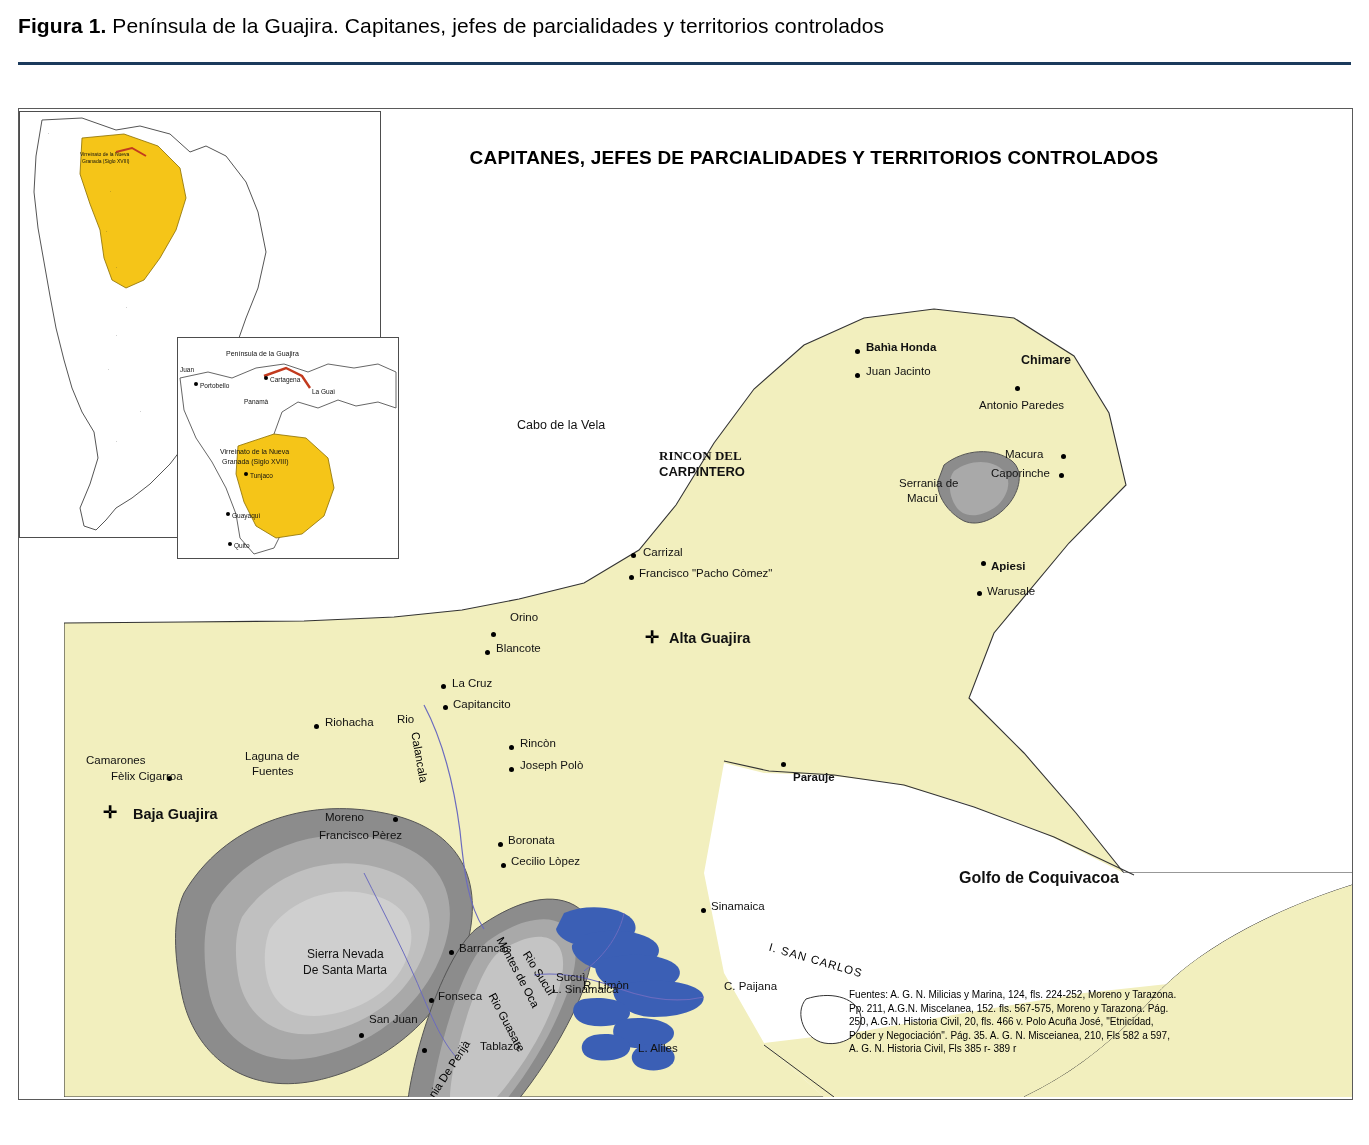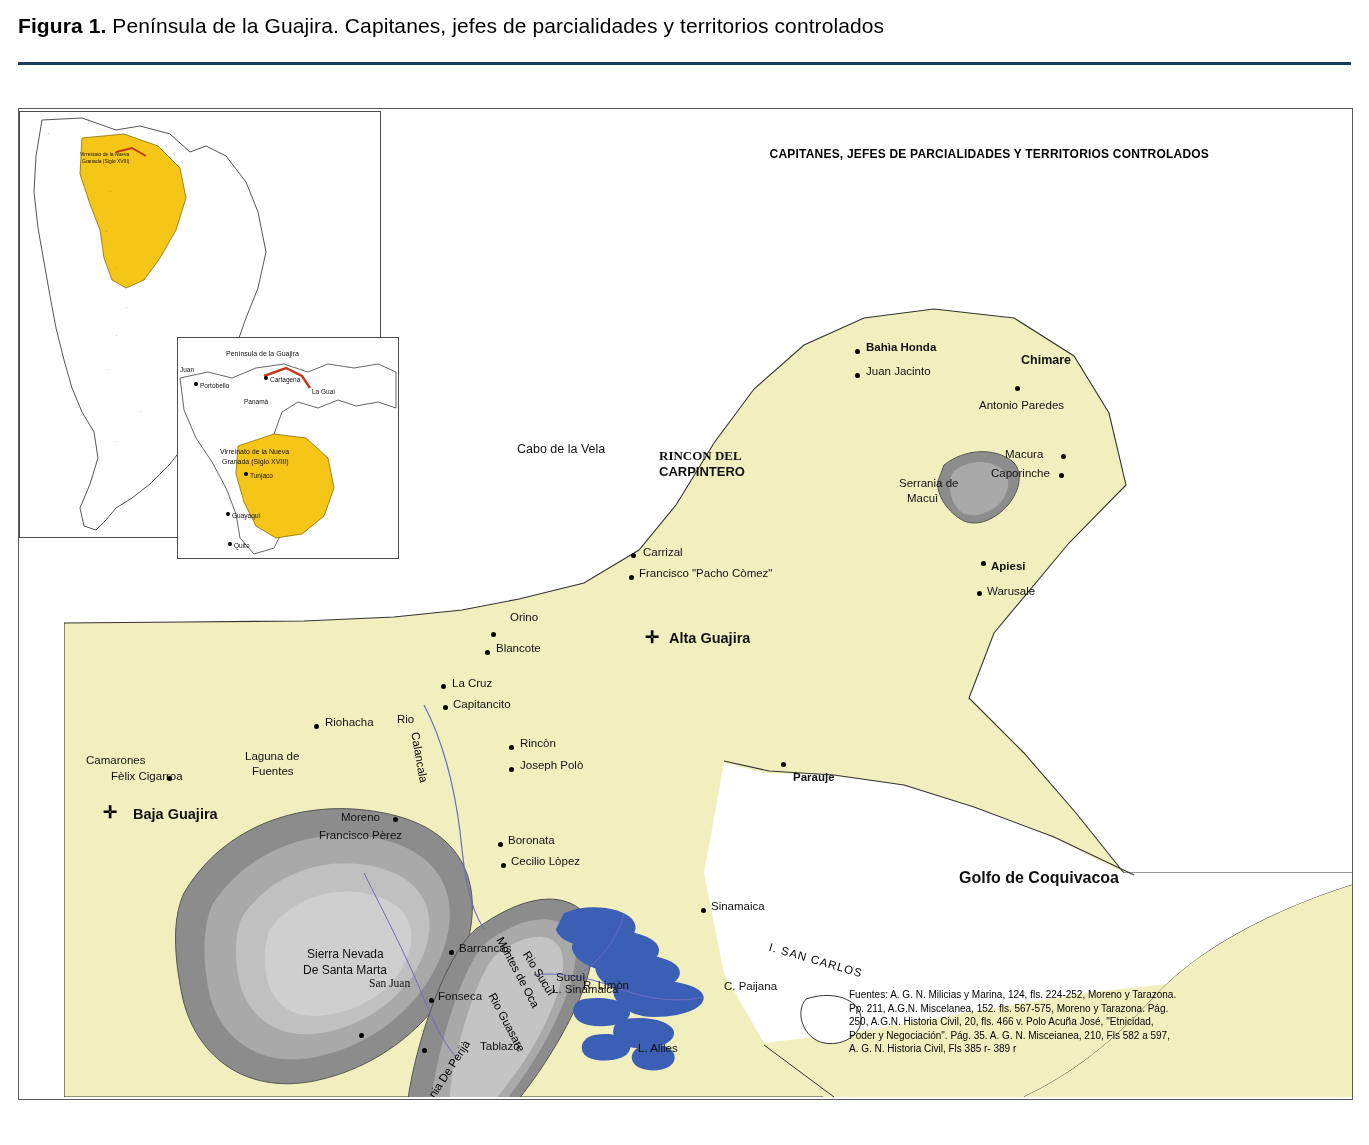--- a/index.html
+++ b/index.html
@@ -10,21 +10,21 @@
   .figure-frame{position:absolute;left:18px;top:108px;width:1333px;height:990px;border:1px solid #5a5a5a;background:#fff;}
 
   
   .map-area{position:absolute;left:0;top:0;width:1333px;height:988px;overflow:hidden;}
   .land{position:absolute;left:45px;top:4px;width:1288px;height:984px;}
 
   
   .inset-outer{position:absolute;left:0px;top:2px;width:362px;height:427px;border:1px solid #4d4d4d;background:#fff;box-sizing:border-box;z-index:12;}
   .inset-inner{position:absolute;left:158px;top:228px;width:222px;height:222px;border:1px solid #4d4d4d;background:#fff;box-sizing:border-box;z-index:13;}
 
-  .map-title{position:absolute;left:400px;top:38px;width:790px;text-align:right;font-size:12px;font-weight:bold;letter-spacing:.2px;z-index:8;}
+  .map-title{position:absolute;left:400px;top:38px;width:790px;text-align:center;font-size:19px;font-weight:bold;letter-spacing:.2px;z-index:8;}
 
   
   .lbl{position:absolute;font-size:11.5px;color:#111;white-space:nowrap;z-index:9;}
   .lbl.med{font-size:14.5px;font-weight:bold;}
   .lbl.bold{font-weight:bold;}
   .dot{position:absolute;width:5px;height:5px;background:#000;border-radius:50%;z-index:10;}
   .cross{position:absolute;z-index:10;font-size:17px;line-height:17px;font-weight:bold;}
   .sources{position:absolute;left:830px;top:879px;width:420px;font-size:10px;line-height:1.35;z-index:11;}
   .rot{position:absolute;z-index:9;font-size:11.5px;white-space:nowrap;transform-origin:left top;}
 </style>
@@ -179,21 +179,21 @@
     <div class="lbl med" style="left:650px;top:521px;">Alta Guajira</div>
 
     <div class="cross" style="left:84px;top:695px;">✛</div>
     <div class="lbl med" style="left:114px;top:697px;">Baja Guajira</div>
 
     <div class="lbl med" style="left:940px;top:760px;font-size:16px;">Golfo de Coquivacoa</div>
 
     <div class="lbl bold" style="left:640px;top:339px;font-size:13px;font-family:Liberation Serif, serif;">RINCON DEL</div>
     <div class="lbl bold" style="left:640px;top:355px;font-size:13px;">CARPINTERO</div>
 
-    <div class="lbl" style="left:498px;top:309px;font-size:12.5px;margin-top:24px;">Cabo  de  la  Vela</div>
+    <div class="lbl" style="left:498px;top:309px;font-size:12.5px;">Cabo  de  la  Vela</div>
 
     <div class="lbl" style="left:880px;top:368px;">Serrania  de</div>
     <div class="lbl" style="left:888px;top:383px;">Macuì</div>
 
     <div class="lbl" style="left:288px;top:838px;font-size:12px;">Sierra Nevada</div>
     <div class="lbl" style="left:284px;top:854px;font-size:12px;">De Santa Marta</div>
 
     <div class="rot" style="left:402px;top:622px;transform:rotate(80deg);">Calancala</div>
     <div class="rot" style="left:512px;top:840px;transform:rotate(58deg);">Rio Sucuì</div>
     <div class="rot" style="left:486px;top:826px;transform:rotate(62deg);">Montes de Oca</div>
@@ -251,21 +251,21 @@
     <div class="dot" style="left:148px;top:667px;"></div>
     <div class="lbl" style="left:67px;top:661px;margin-left:25px;">Fèlix Cigarroa</div>
 
     <div class="lbl" style="left:226px;top:641px;">Laguna de</div>
     <div class="lbl" style="left:233px;top:656px;">Fuentes</div>
 
     <div class="dot" style="left:762px;top:653px;"></div>
     <div class="lbl bold" style="left:774px;top:662px;">Parauje</div>
 
     <div class="dot" style="left:374px;top:708px;"></div>
-    <div class="lbl" style="left:322px;top:702px;">Moreno</div>
+    <div class="lbl" style="left:306px;top:702px;">Moreno</div>
     <div class="lbl" style="left:300px;top:720px;">Francisco Pèrez</div>
 
     <div class="dot" style="left:479px;top:733px;"></div>
     <div class="lbl" style="left:489px;top:725px;">Boronata</div>
     <div class="dot" style="left:482px;top:754px;"></div>
     <div class="lbl" style="left:492px;top:746px;">Cecilio Lòpez</div>
 
     <div class="dot" style="left:682px;top:799px;"></div>
     <div class="lbl" style="left:692px;top:791px;">Sinamaica</div>
 
@@ -273,21 +273,21 @@
     <div class="lbl" style="left:440px;top:833px;">Barrancas</div>
 
     <div class="lbl" style="left:533px;top:830px;margin-top:44px;">L. Sinamaica</div>
     <div class="lbl" style="left:537px;top:862px;">Sucuì</div>
     <div class="lbl" style="left:705px;top:871px;">C. Paijana</div>
 
     <div class="dot" style="left:410px;top:889px;"></div>
     <div class="lbl" style="left:419px;top:881px;">Fonseca</div>
 
     <div class="dot" style="left:340px;top:924px;"></div>
-    <div class="lbl" style="left:350px;top:868px;font-family:Liberation Serif, serif;">San Juan</div>
+    <div class="lbl" style="left:350px;top:904px;">San Juan</div>
 
     <div class="dot" style="left:403px;top:939px;"></div>
     <div class="lbl" style="left:421px;top:931px;margin-left:40px;">Tablazo</div>
 
     <div class="lbl" style="left:619px;top:933px;">L. Aliles</div>
 
     <div class="sources">
       <div>Fuentes: A. G. N. Milicias y Marina, 124, fls. 224-252, Moreno y Tarazona.</div>
       <div>Pp. 211, A.G.N. Miscelanea, 152. fls. 567-575, Moreno y Tarazona. Pág.</div>
       <div>250, A.G.N. Historia Civil, 20, fls. 466 v. Polo Acuña José, "Etnicidad,</div>

